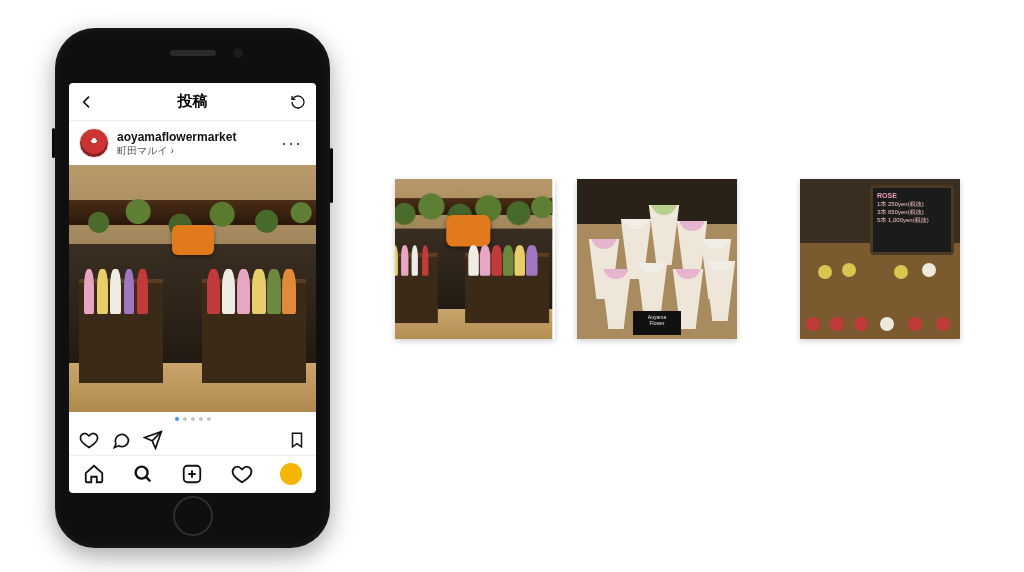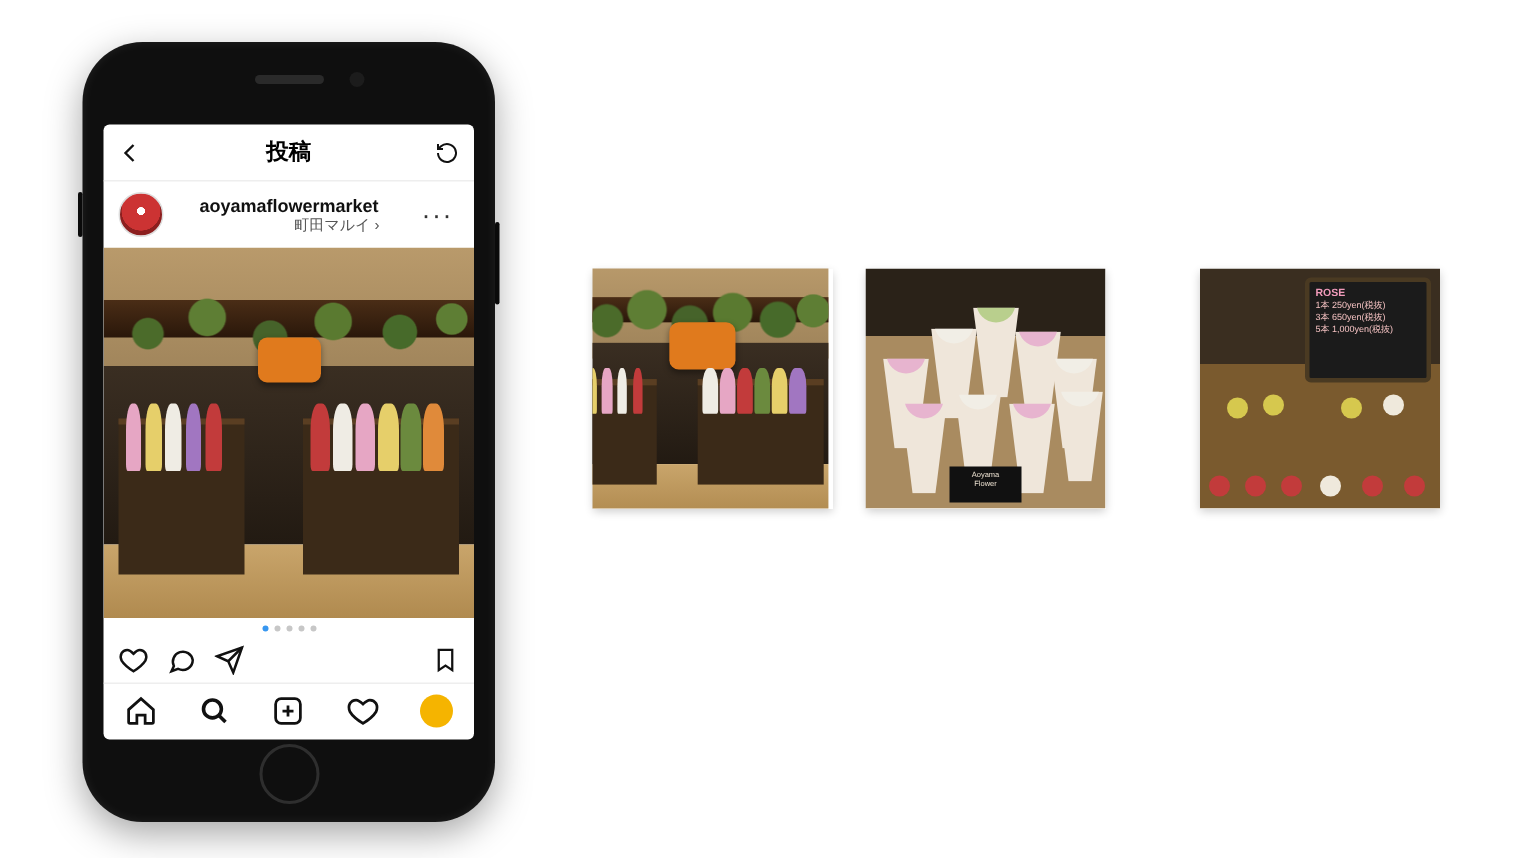--- a/index.html
+++ b/index.html
@@ -50,30 +50,30 @@
   
   .hdr {
     height: 40px; display: flex; align-items: center; justify-content: space-between;
     padding: 0 10px; border-bottom: 1px solid #eee;
   }
   .hdr-title { font-size: 15px; font-weight: 600; }
   .hdr svg { display:block; }
 
   
   .post-head {
-    height: 46px; display: flex; align-items: center; padding: 0 10px; gap: 24px;
+    height: 46px; display: flex; align-items: center; padding: 0 10px; gap: 8px;
   }
   .avatar {
     width: 30px; height: 30px; border-radius: 50%;
     background: radial-gradient(circle at 50% 42%, #fff 0 12%, #c33 13% 60%, #8c1f1f 61% 100%);
     border: 1px solid #ddd;
   }
   .user-line { display:flex; flex-direction:column; line-height:1.15; flex:1; }
   .username { font-size: 12px; font-weight: 700; color:#111; }
-  .location { font-size: 10px; color:#555;text-align:right; }
+  .location { font-size: 10px; color:#555; }
   .more { font-size: 18px; letter-spacing: 1px; color:#333; padding:4px; cursor:pointer; }
 
   
   .post-img {
     width: 100%; aspect-ratio: 1/1; position: relative; overflow:hidden; flex:0 0 auto;
   }
   
   .shop { position:absolute; inset:0; }
   .shop .ceiling { position:absolute; left:0; right:0; top:0; height:38%;
     background: linear-gradient(#b99a6b, #9d8259); }

